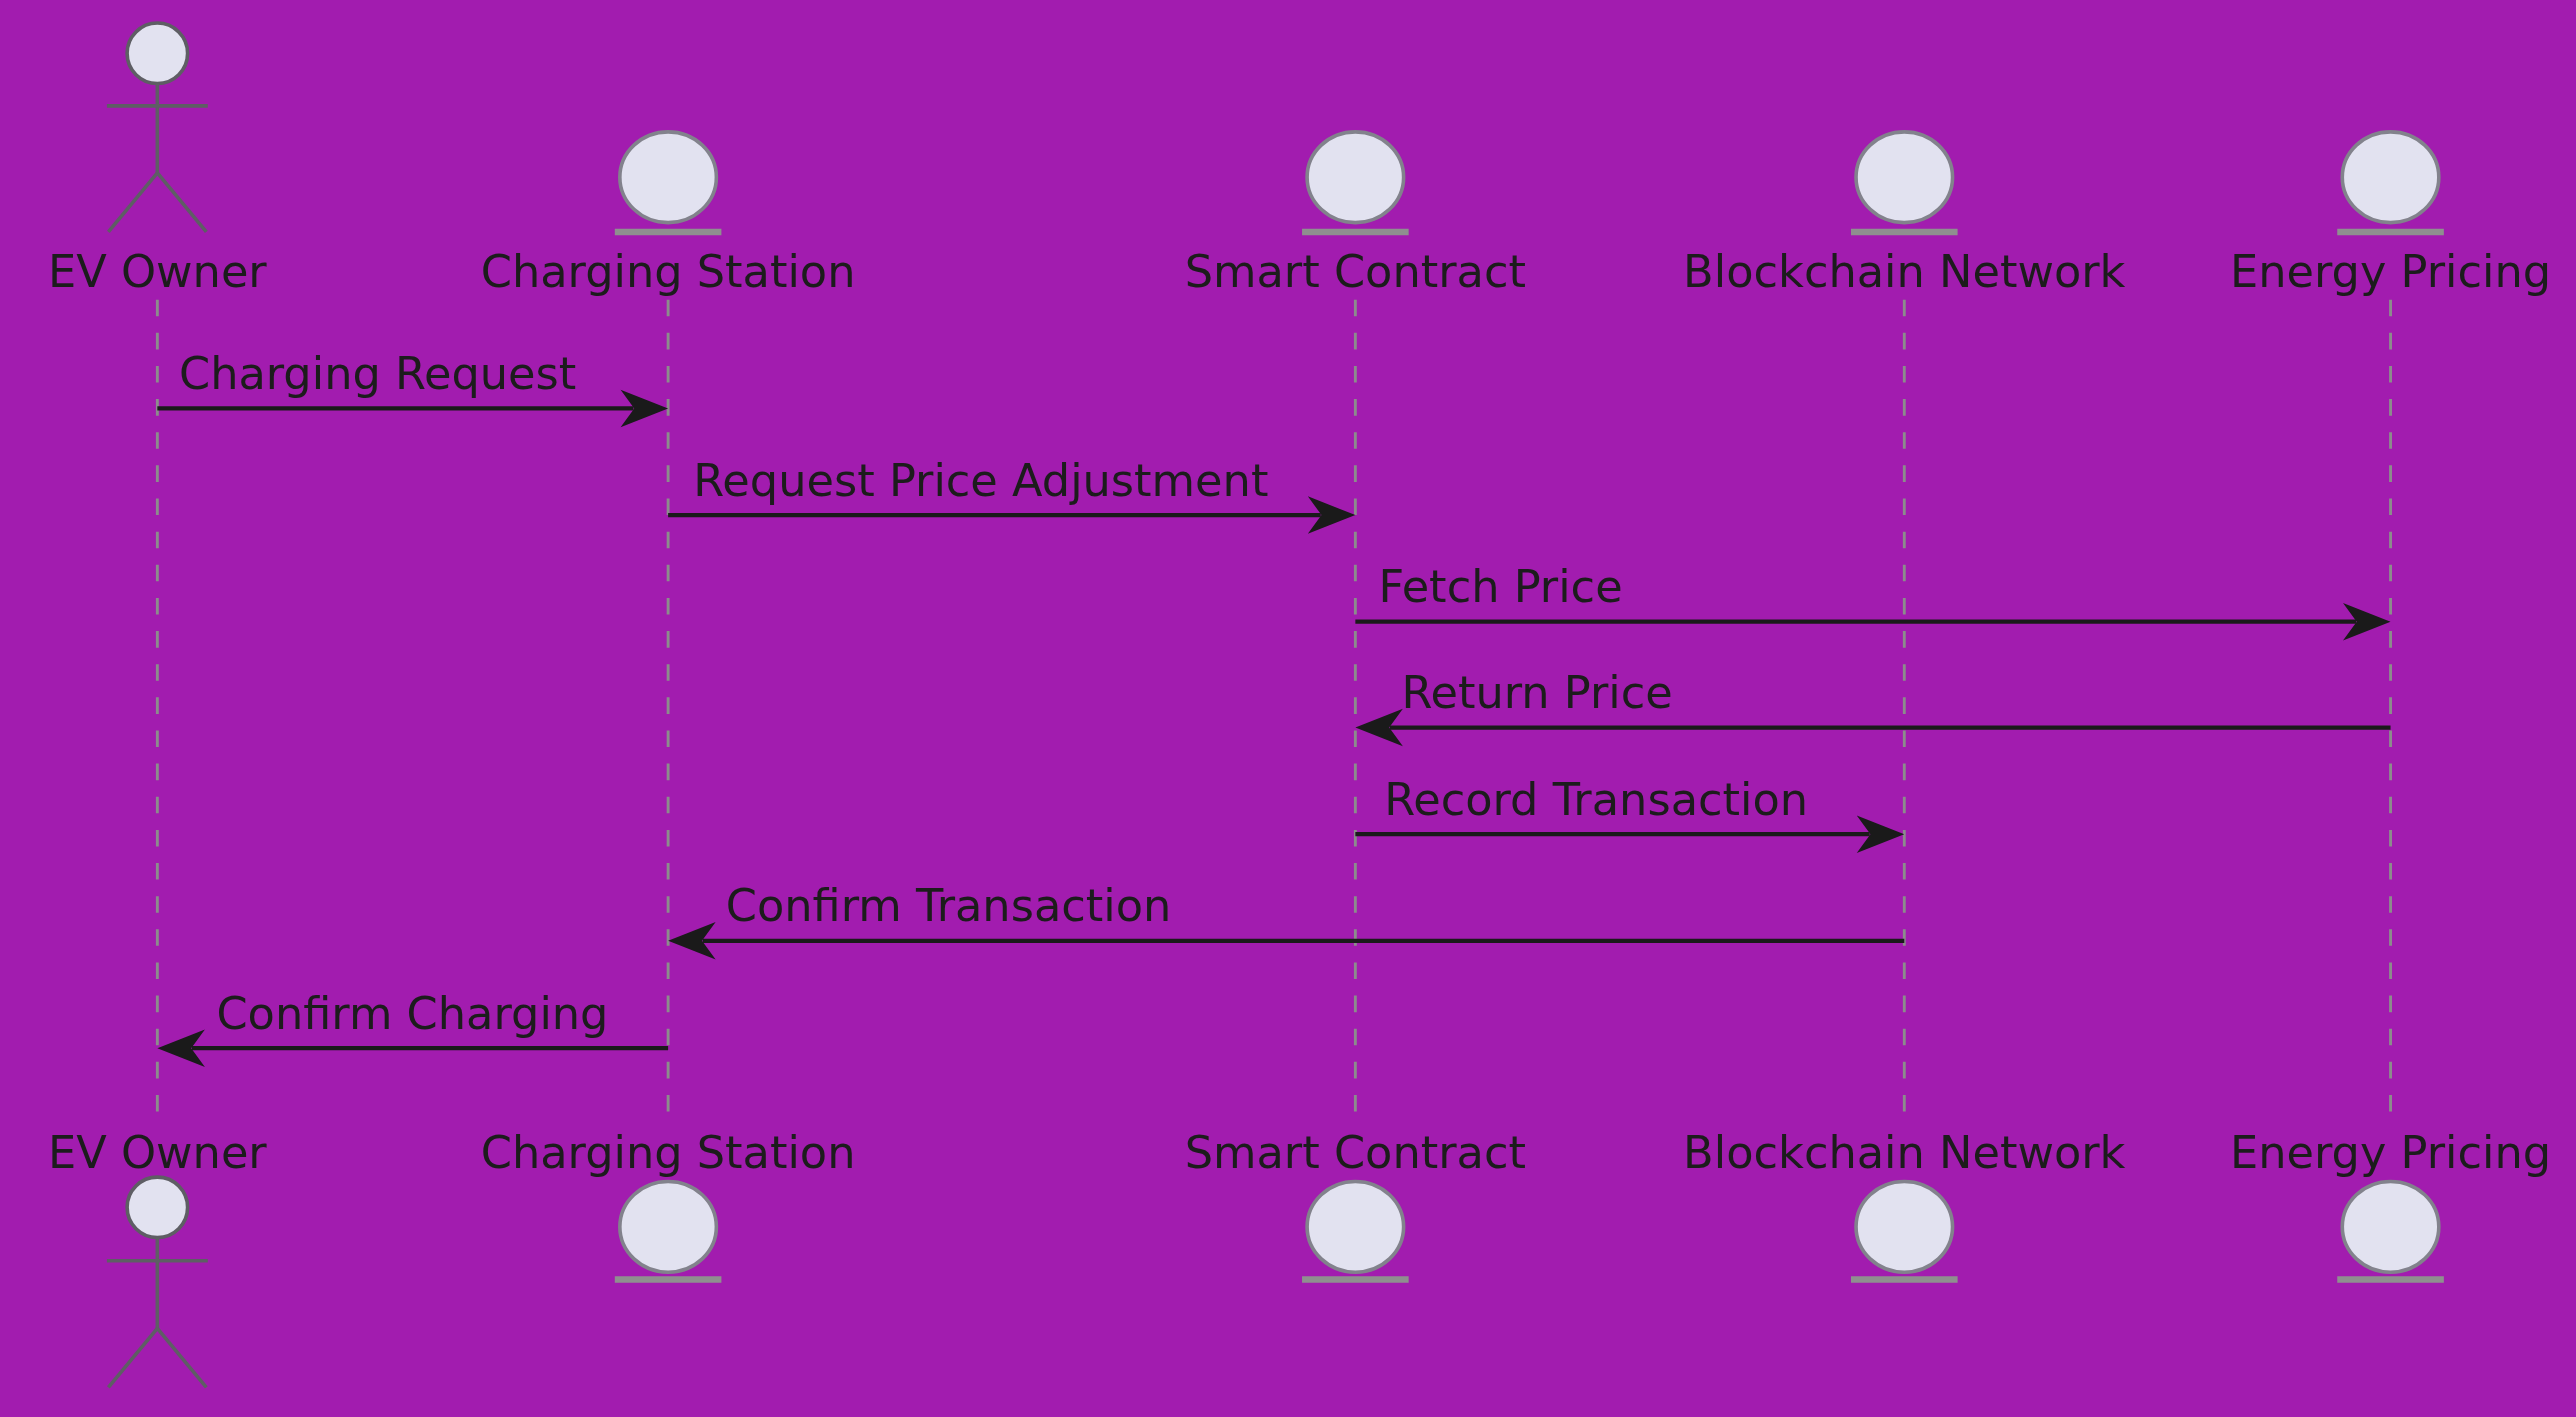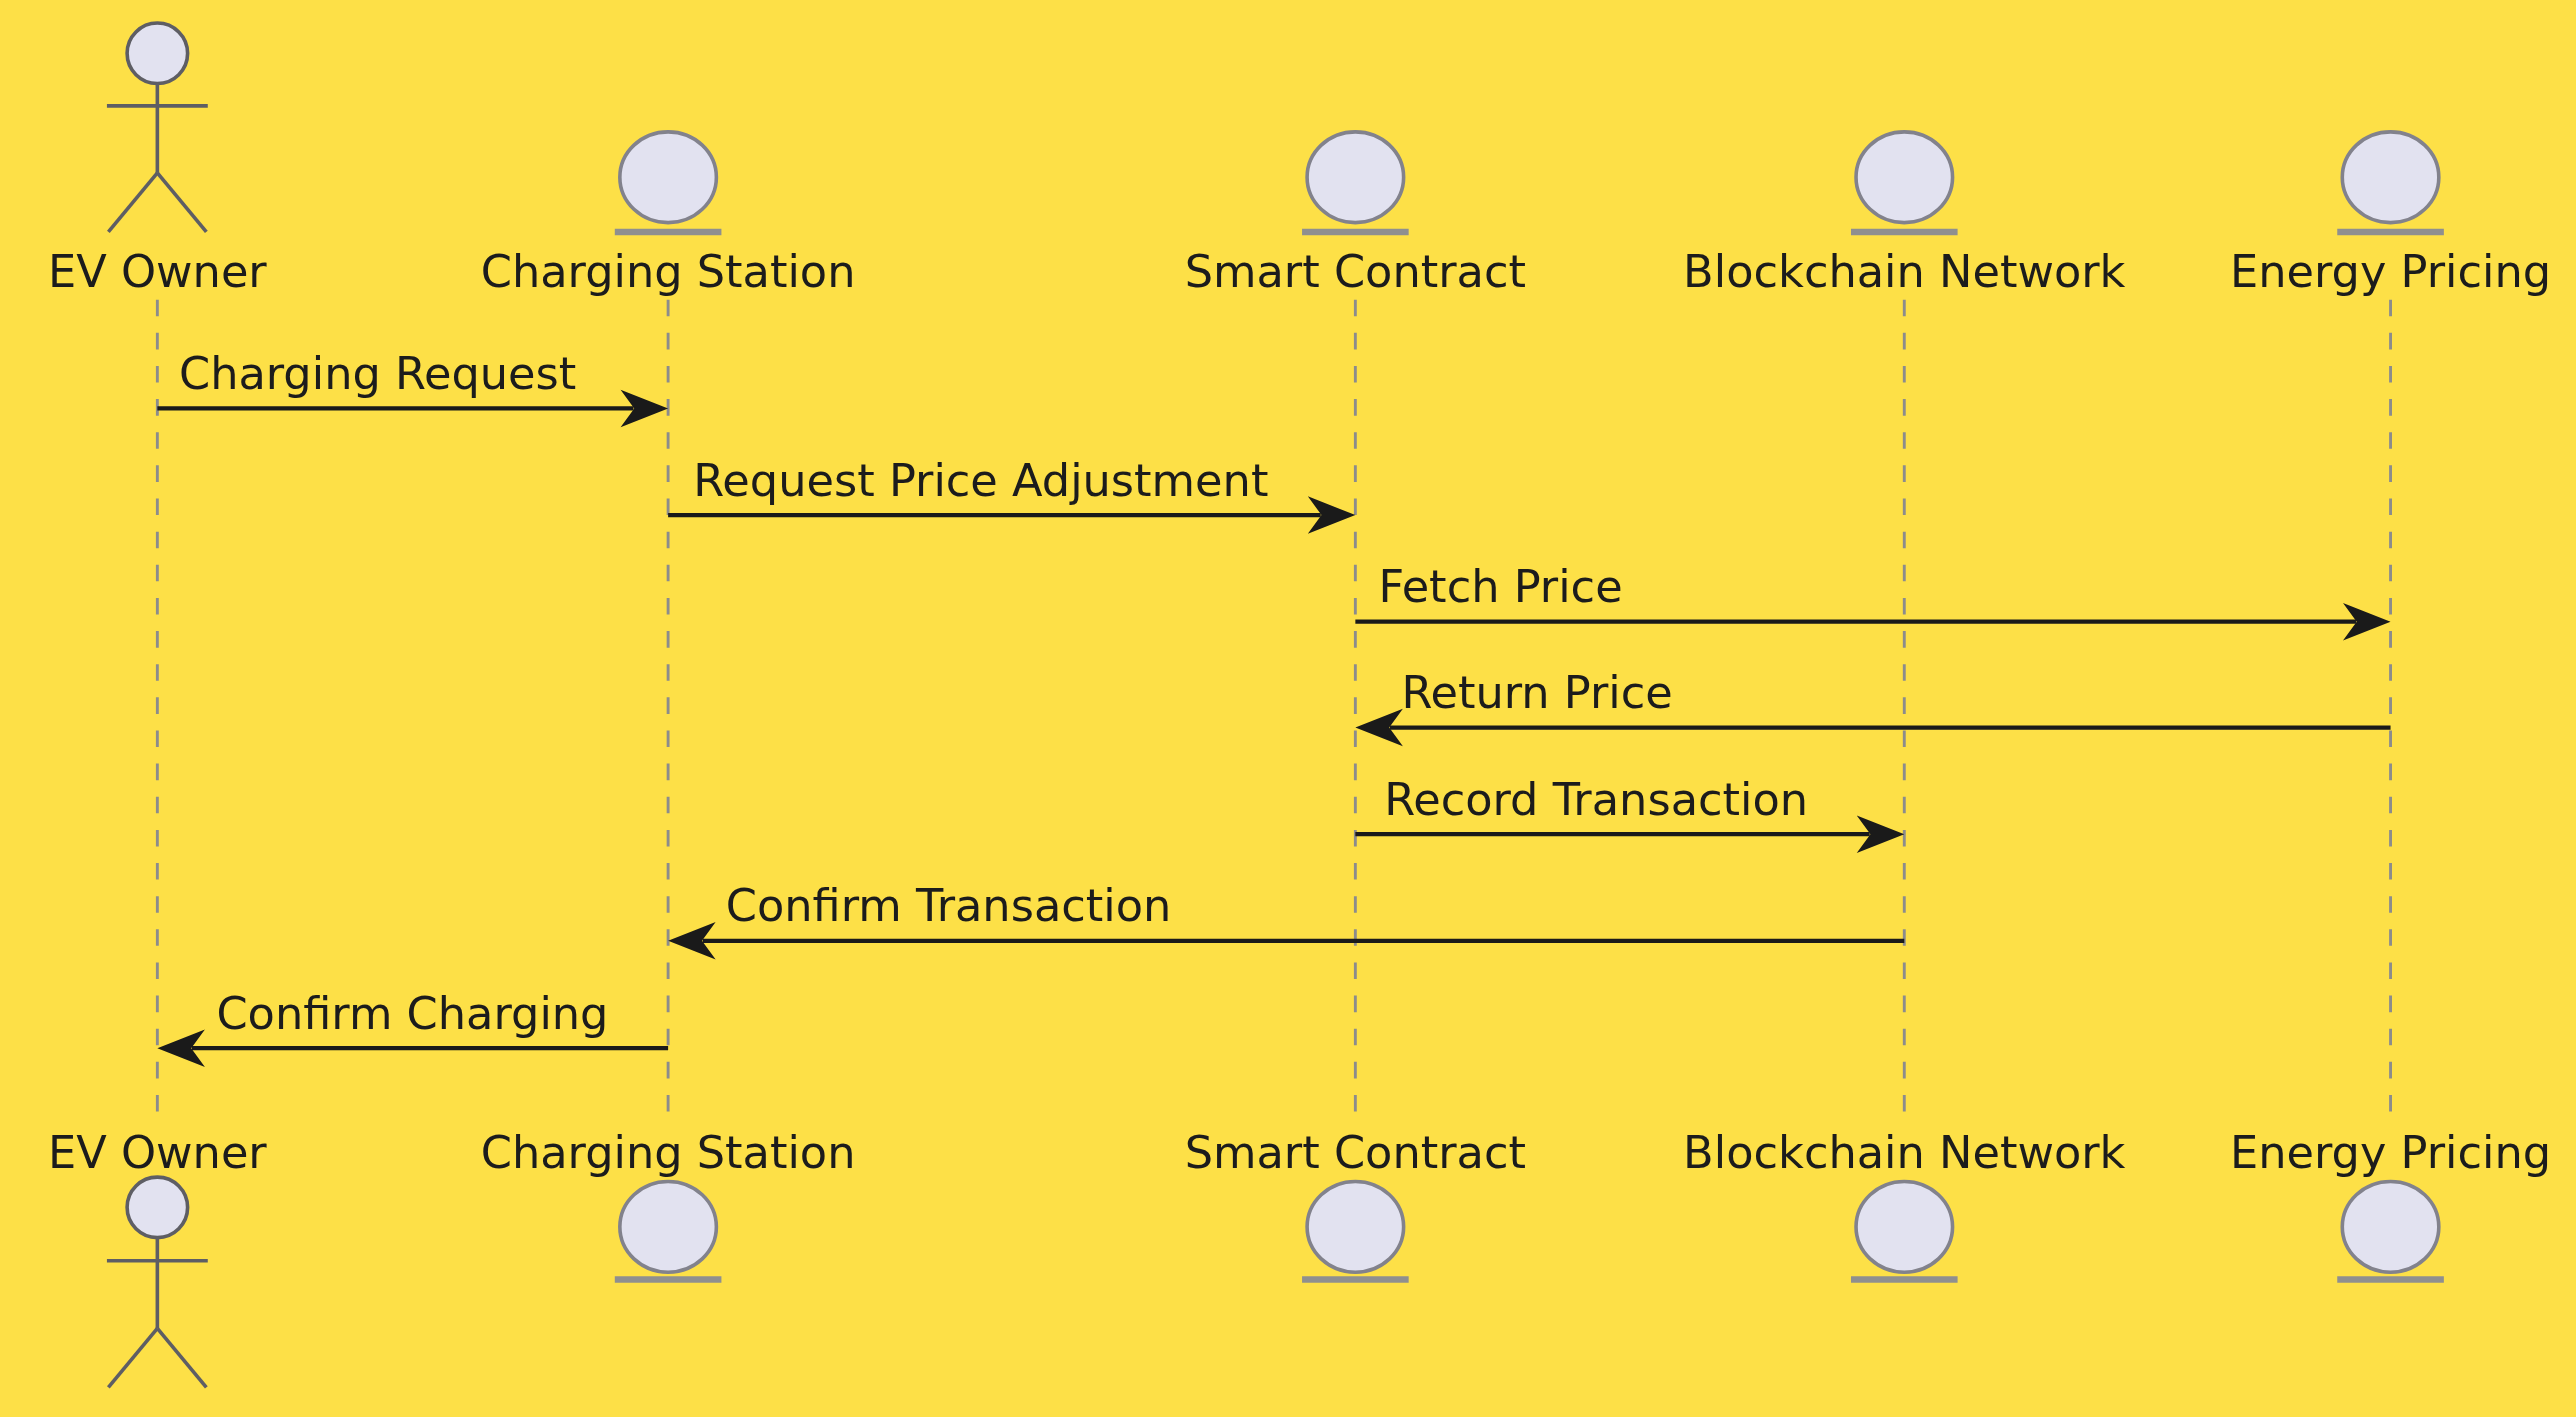--- a/index.html
+++ b/index.html
@@ -8,21 +8,21 @@
     width: 2576px;
     height: 1417px;
     background: #ffffff;
     overflow: hidden;
     font-family: "DejaVu Sans", "Liberation Sans", sans-serif;
   }
   #stage {
     position: relative;
     width: 2576px;
     height: 1417px;
-    background: #fde047;
+    background: #a21caf;
   }
   #stage svg {
     position: absolute;
     left: 0;
     top: 0;
     display: block;
   }
   text {
     font-family: "DejaVu Sans", "Liberation Sans", sans-serif;
     font-size: 62px;

